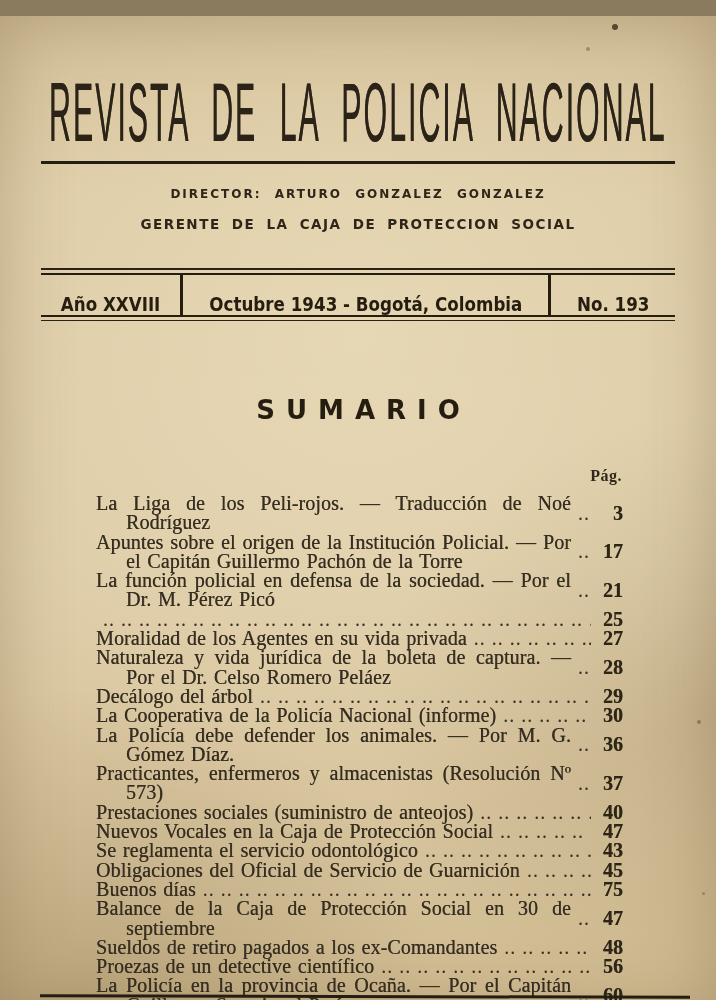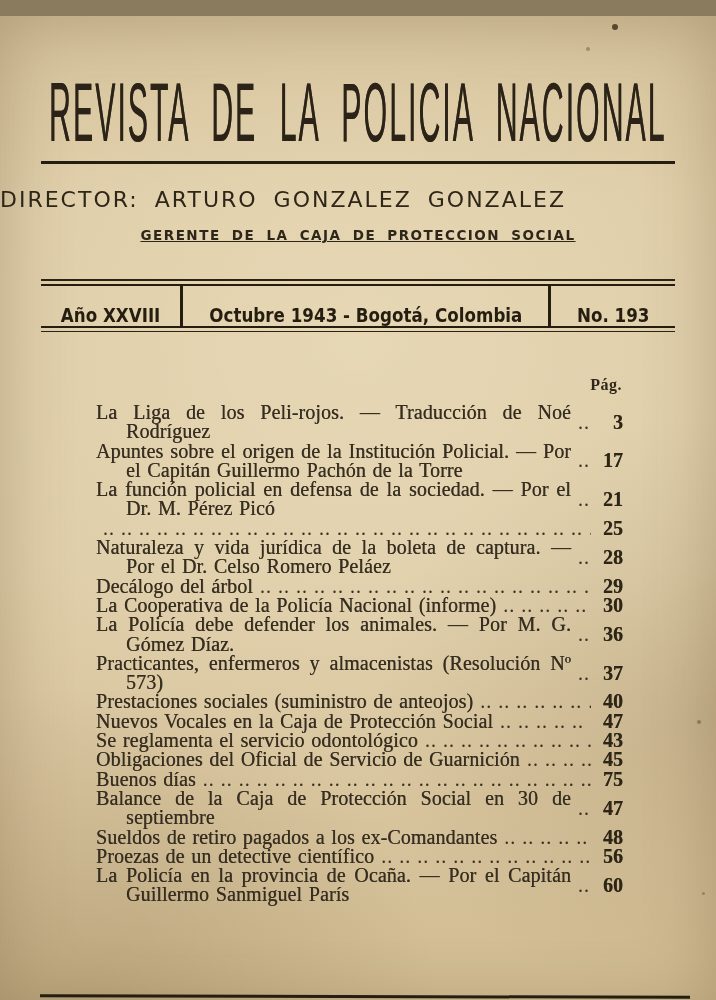--- a/index.html
+++ b/index.html
@@ -28,33 +28,32 @@
     white-space:nowrap;
     color:#2b2317;
     transform:scale(0.66,1.80);
     text-shadow:0 0 0.6px rgba(43,35,23,0.7);
   }
   .title-rule {
     width:634px; height:3px; margin:7px auto 0;
     background:#241d12;
   }
   .director-line {
-    margin-top:23px; 
-    font-family:"DejaVu Sans", sans-serif;
-    font-weight:normal; font-size:22px;
+    margin-top:23px; text-align:center;
+    font-family:"DejaVu Sans", sans-serif;
+    font-weight:bold; font-size:12px;
     letter-spacing:2px; word-spacing:7px;
     color:#2e2619;
   }
   .gerente-line {
     margin-top:15px; text-align:center;
     font-family:"DejaVu Sans", sans-serif;
     font-weight:bold; font-size:13.5px;
     letter-spacing:1.5px; word-spacing:5px;
     color:#2e2619;
-    text-decoration:underline;
   }
   
   .issue-box { width:634px; margin:36px auto 0; }
   .issue-box .hr-thin  { height:1.5px; background:#2a2214; }
   .issue-box .hr-gap   { height:3px; }
   .issue-row {
     display:flex; height:40px;
     border-top:2.5px solid #241d10;
     border-bottom:2.5px solid #241d10;
   }
@@ -146,20 +145,21 @@
         <span>Octubre 1943 - Bogotá, Colombia</span>
       </div>
       <div class="issue-cell cell-number">
         <span>No. 193</span>
       </div>
     </div>
     <div class="hr-gap"></div>
     <div class="hr-thin"></div>
   </div>
 
+  <div class="sumario">SUMARIO</div>
 
   <div class="toc">
     <div class="pag-label">Pág.</div>
     <div class="toc-list">
     <div class="toc-row">
       <span class="entry-text">La Liga de los Peli-rojos. — Traducción de Noé Rodríguez</span>
       <span class="leader"></span>
       <span class="page-num">3</span>
     </div>
 
@@ -173,20 +173,25 @@
       <span class="entry-text">La función policial en defensa de la sociedad. — Por el Dr. M. Pérez Picó</span>
       <span class="leader"></span>
       <span class="page-num">21</span>
     </div>
 
     <div class="toc-row">
       <span class="leader"></span>
       <span class="page-num">25</span>
     </div>
 
+    <div class="toc-row">
+      <span class="entry-text">Moralidad de los Agentes en su vida privada</span>
+      <span class="leader"></span>
+      <span class="page-num">27</span>
+    </div>
 
     <div class="toc-row">
       <span class="entry-text">Naturaleza y vida jurídica de la boleta de captura. — Por el Dr. Celso Romero Peláez</span>
       <span class="leader"></span>
       <span class="page-num">28</span>
     </div>
 
     <div class="toc-row">
       <span class="entry-text">Decálogo del árbol</span>
       <span class="leader"></span>

